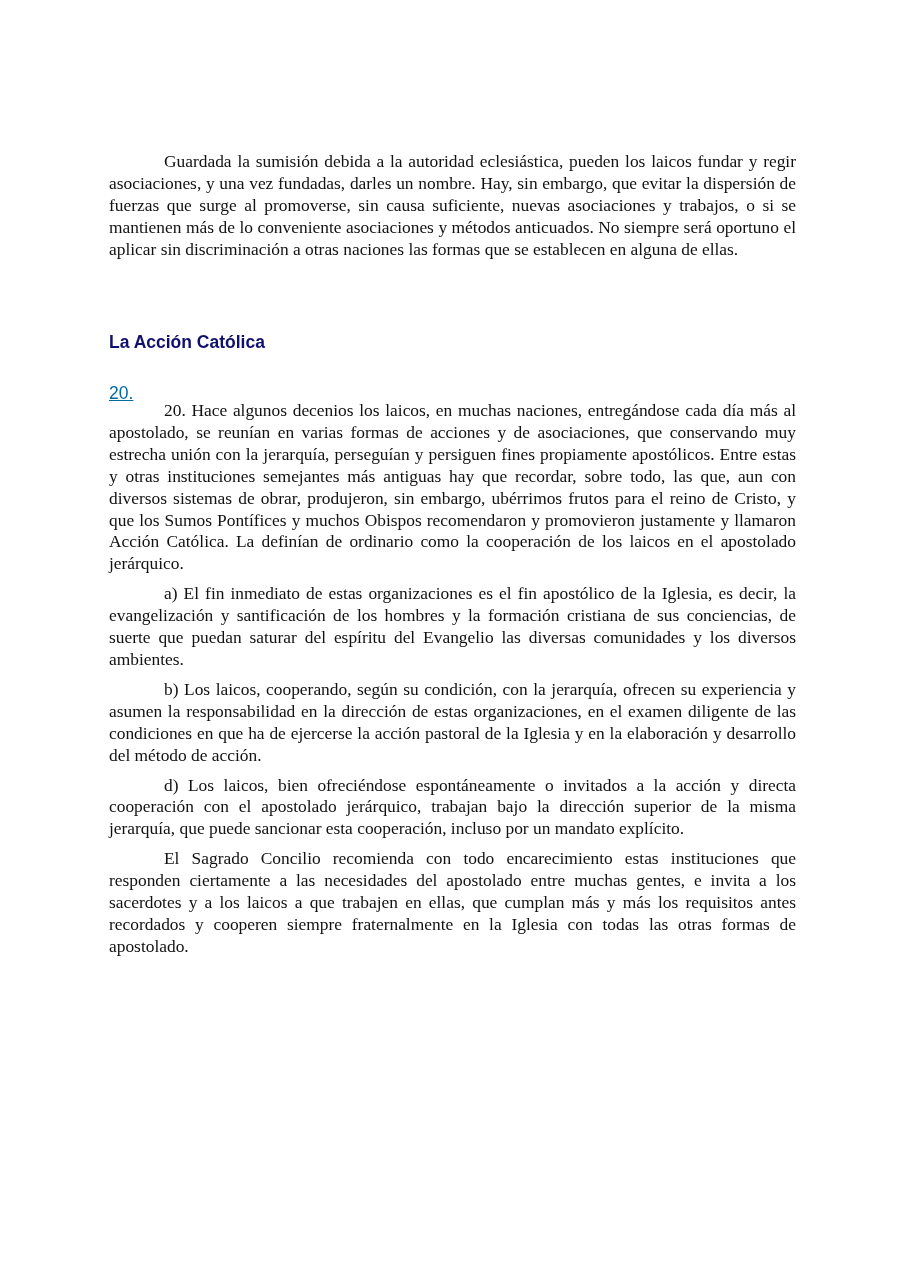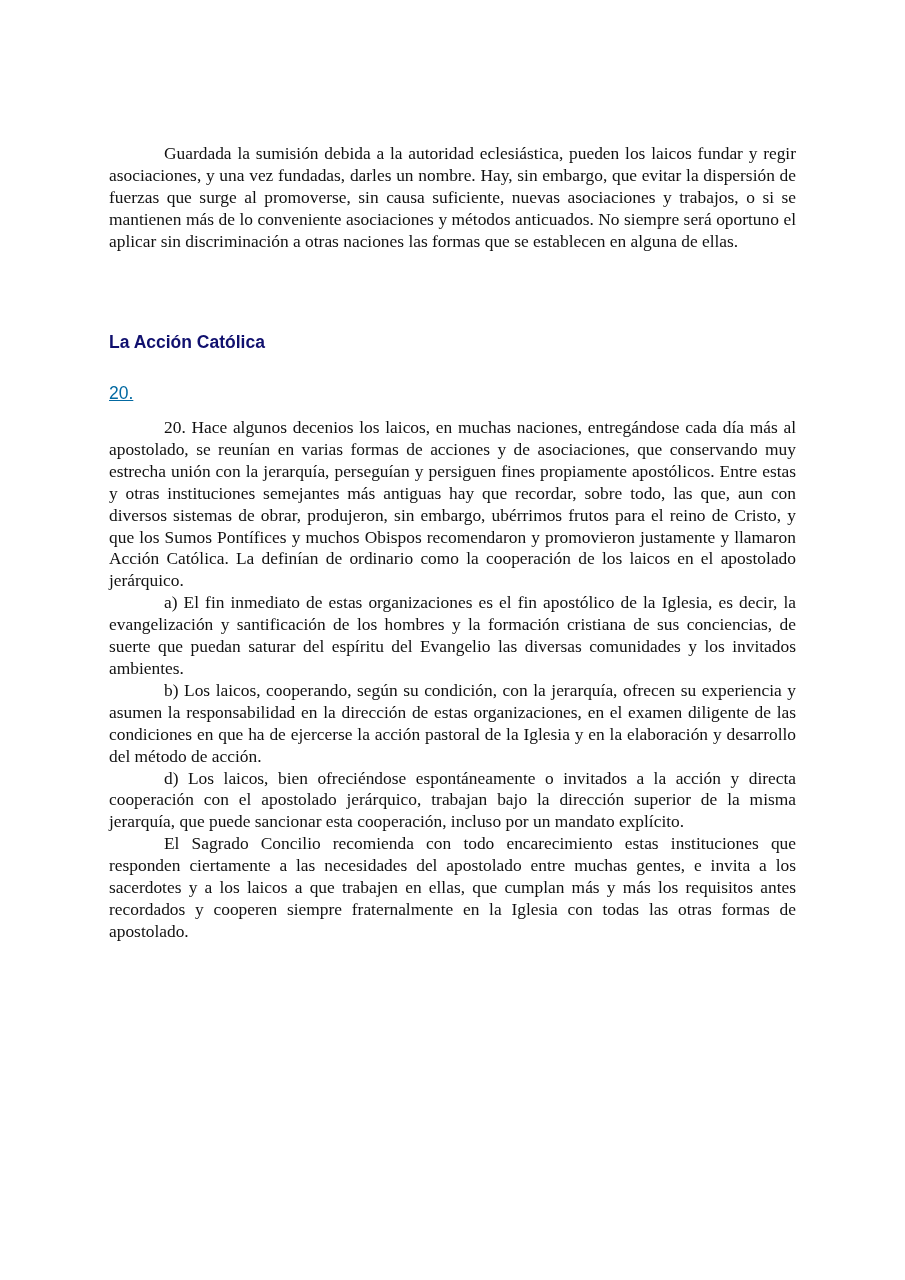--- a/index.html
+++ b/index.html
@@ -5,52 +5,52 @@
   html, body { margin: 0; padding: 0; background: #ffffff; }
   body { width: 905px; height: 1280px; position: relative; overflow: hidden; }
   .p {
     font-family: "Liberation Serif", serif;
     font-size: 17.4px;
     line-height: 21.9px;
     color: #111111;
     text-align: justify;
     margin: 0;
   }
-  .p.indent { text-indent: 55px; }
+  .p.indent { text-indent: 55px; margin-top: 8px; }
   .heading {
     font-family: "Liberation Sans", sans-serif;
     font-weight: bold;
     font-size: 17.5px;
     color: #10106e;
     margin: 0;
     position: absolute;
     left: 109px; top: 332px;
   }
   .num-link {
     font-family: "Liberation Sans", sans-serif;
     font-size: 17.5px;
     color: #0369a1;
     text-decoration: underline;
     position: absolute;
     left: 109px; top: 383px;
     cursor: pointer;
   }
   .block1 { position: absolute; left: 109px; top: 143px; width: 687px; }
-  .block2 { position: absolute; left: 109px; top: 417px; width: 687px; }
+  .block2 { position: absolute; left: 109px; top: 392px; width: 687px; }
 </style>
 </head>
 <body>
 
 <div class="block1">
   <p class="p indent">Guardada la sumisión debida a la autoridad eclesiástica, pueden los laicos fundar y regir asociaciones, y una vez fundadas, darles un nombre. Hay, sin embargo, que evitar la dispersión de fuerzas que surge al promoverse, sin causa suficiente, nuevas asociaciones y trabajos, o si se mantienen más de lo conveniente asociaciones y métodos anticuados. No siempre será oportuno el aplicar sin discriminación a otras naciones las formas que se establecen en alguna de ellas.</p>
 </div>
 
 <h2 class="heading">La Acción Católica</h2>
 
 <a class="num-link">20.</a>
 
 <div class="block2">
   <p class="p indent">20. Hace algunos decenios los laicos, en muchas naciones, entregándose cada día más al apostolado, se reunían en varias formas de acciones y de asociaciones, que conservando muy estrecha unión con la jerarquía, perseguían y persiguen fines propiamente apostólicos. Entre estas y otras instituciones semejantes más antiguas hay que recordar, sobre todo, las que, aun con diversos sistemas de obrar, produjeron, sin embargo, ubérrimos frutos para el reino de Cristo, y que los Sumos Pontífices y muchos Obispos recomendaron y promovieron justamente y llamaron Acción Católica. La definían de ordinario como la cooperación de los laicos en el apostolado jerárquico.</p>
-  <p class="p indent">a) El fin inmediato de estas organizaciones es el fin apostólico de la Iglesia, es decir, la evangelización y santificación de los hombres y la formación cristiana de sus conciencias, de suerte que puedan saturar del espíritu del Evangelio las diversas comunidades y los invitados ambientes.</p>
+  <p class="p indent">a) El fin inmediato de estas organizaciones es el fin apostólico de la Iglesia, es decir, la evangelización y santificación de los hombres y la formación cristiana de sus conciencias, de suerte que puedan saturar del espíritu del Evangelio las diversas comunidades y los diversos ambientes.</p>
   <p class="p indent">b) Los laicos, cooperando, según su condición, con la jerarquía, ofrecen su experiencia y asumen la responsabilidad en la dirección de estas organizaciones, en el examen diligente de las condiciones en que ha de ejercerse la acción pastoral de la Iglesia y en la elaboración y desarrollo del método de acción.</p>
   <p class="p indent">d) Los laicos, bien ofreciéndose espontáneamente o invitados a la acción y directa cooperación con el apostolado jerárquico, trabajan bajo la dirección superior de la misma jerarquía, que puede sancionar esta cooperación, incluso por un mandato explícito.</p>
   <p class="p indent">El Sagrado Concilio recomienda con todo encarecimiento estas instituciones que responden ciertamente a las necesidades del apostolado entre muchas gentes, e invita a los sacerdotes y a los laicos a que trabajen en ellas, que cumplan más y más los requisitos antes recordados y cooperen siempre fraternalmente en la Iglesia con todas las otras formas de apostolado.</p>
 </div>
 
 </body></html>

